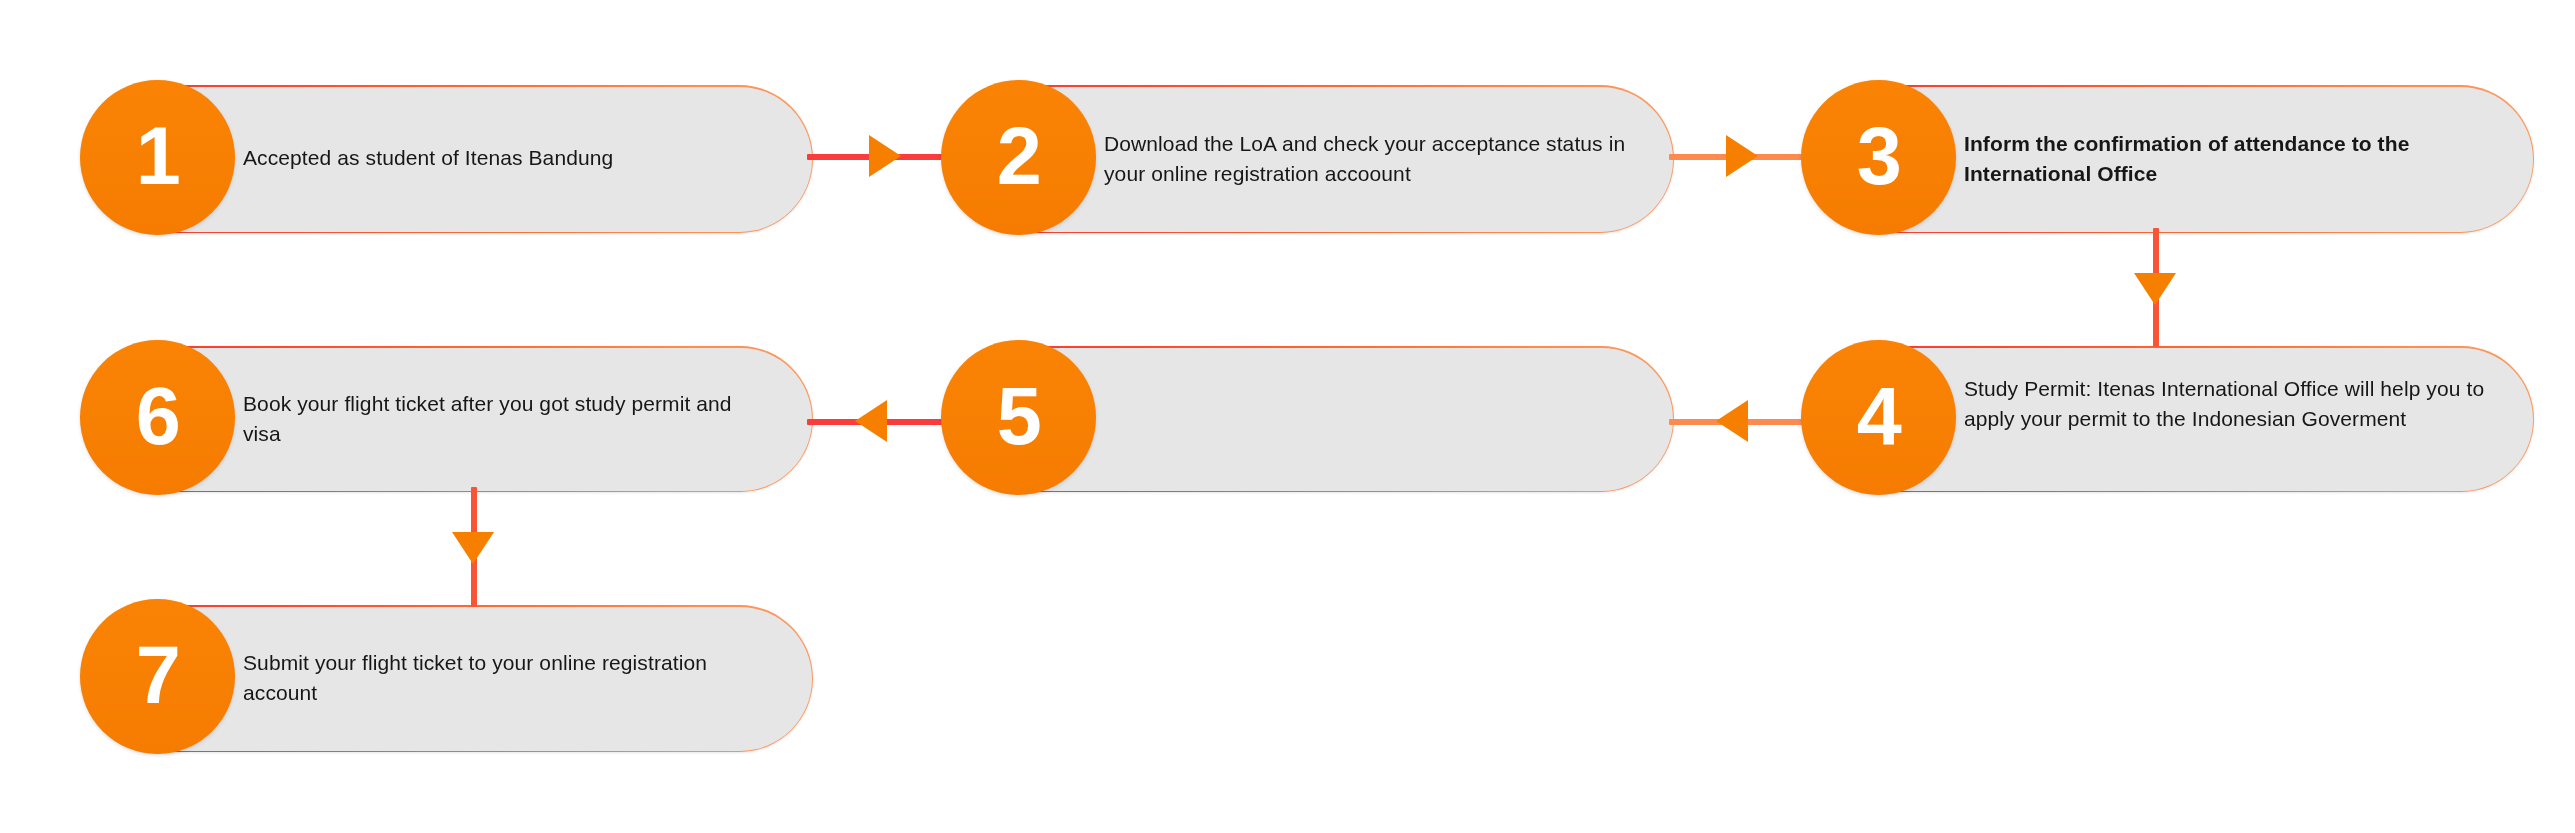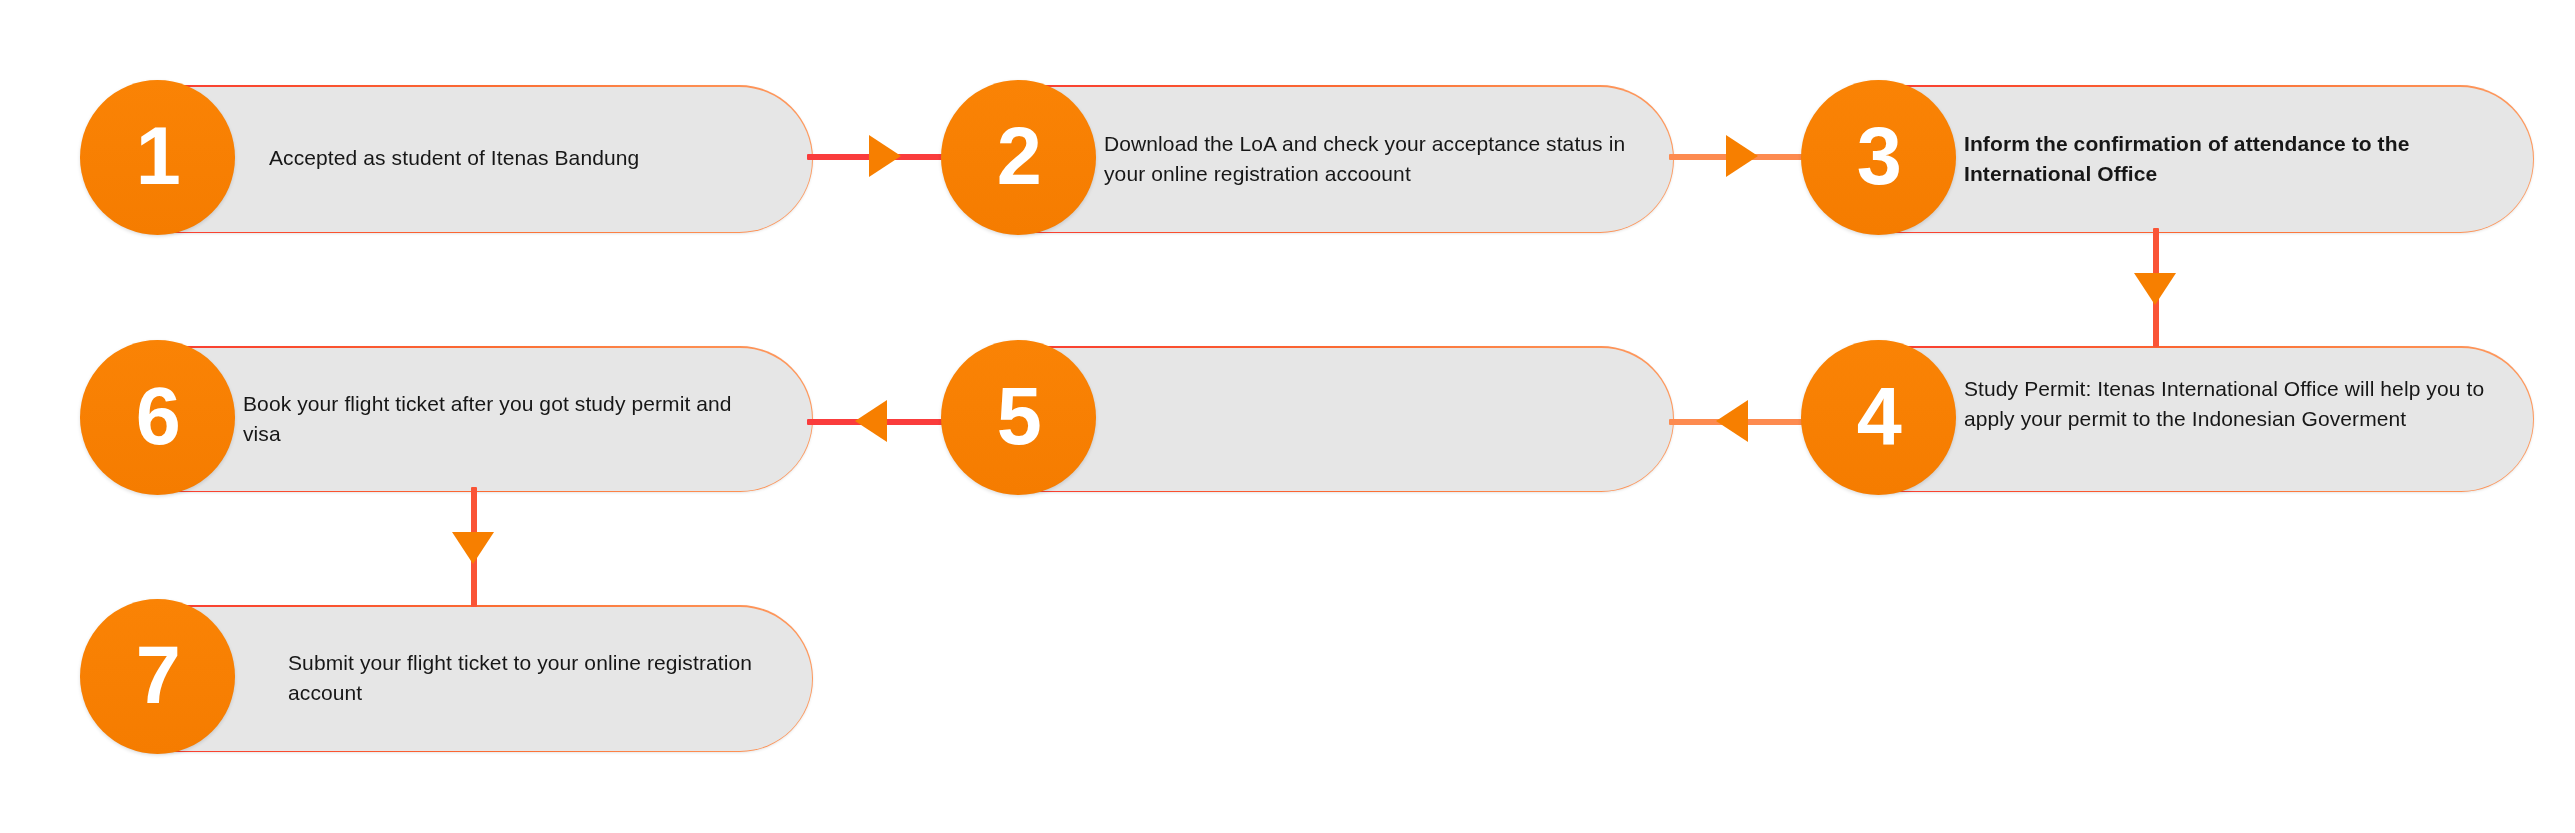--- a/index.html
+++ b/index.html
@@ -155,21 +155,21 @@
     <div class="arrow-head arrow-down" style="top:45px;"></div>
   </div>
 
   <div class="step" style="left:84px; top:85px; width:726px; height:145px;">
     <div class="pill">
       <div class="pill-inner"></div>
     </div>
     <div class="badge" style="left:-3.7px; top:-5.2px; width:155px; height:155px; font-size:81px;">
       <span>1</span>
     </div>
-    <div class="step-text" style="left:159px; top:58px; width:553px;margin-left:26px;">Accepted as student of Itenas Bandung</div>
+    <div class="step-text" style="left:159px; top:58px; width:553px;">Accepted as student of Itenas Bandung</div>
   </div>
 
   <div class="step" style="left:945px; top:85px; width:726px; height:145px;">
     <div class="pill">
       <div class="pill-inner"></div>
     </div>
     <div class="badge" style="left:-3.7px; top:-5.2px; width:155px; height:155px; font-size:81px;">
       <span>2</span>
     </div>
     <div class="step-text" style="left:159px; top:44px; width:551px;">Download the LoA and check your acceptance status in your online registration accoount</div>
@@ -214,17 +214,17 @@
     <div class="step-text" style="left:159px; top:43px; width:522px;">Book your flight ticket after you got study permit and visa</div>
   </div>
 
   <div class="step" style="left:84px; top:605px; width:726px; height:144px;">
     <div class="pill">
       <div class="pill-inner"></div>
     </div>
     <div class="badge" style="left:-3.7px; top:-5.7px; width:155px; height:155px; font-size:81px;">
       <span>7</span>
     </div>
-    <div class="step-text" style="left:159px; top:43px; width:475px;margin-left:45px;">Submit your flight ticket to your online registration account</div>
+    <div class="step-text" style="left:159px; top:43px; width:475px;">Submit your flight ticket to your online registration account</div>
   </div>
 
 </div>
 
 
 </body></html>

